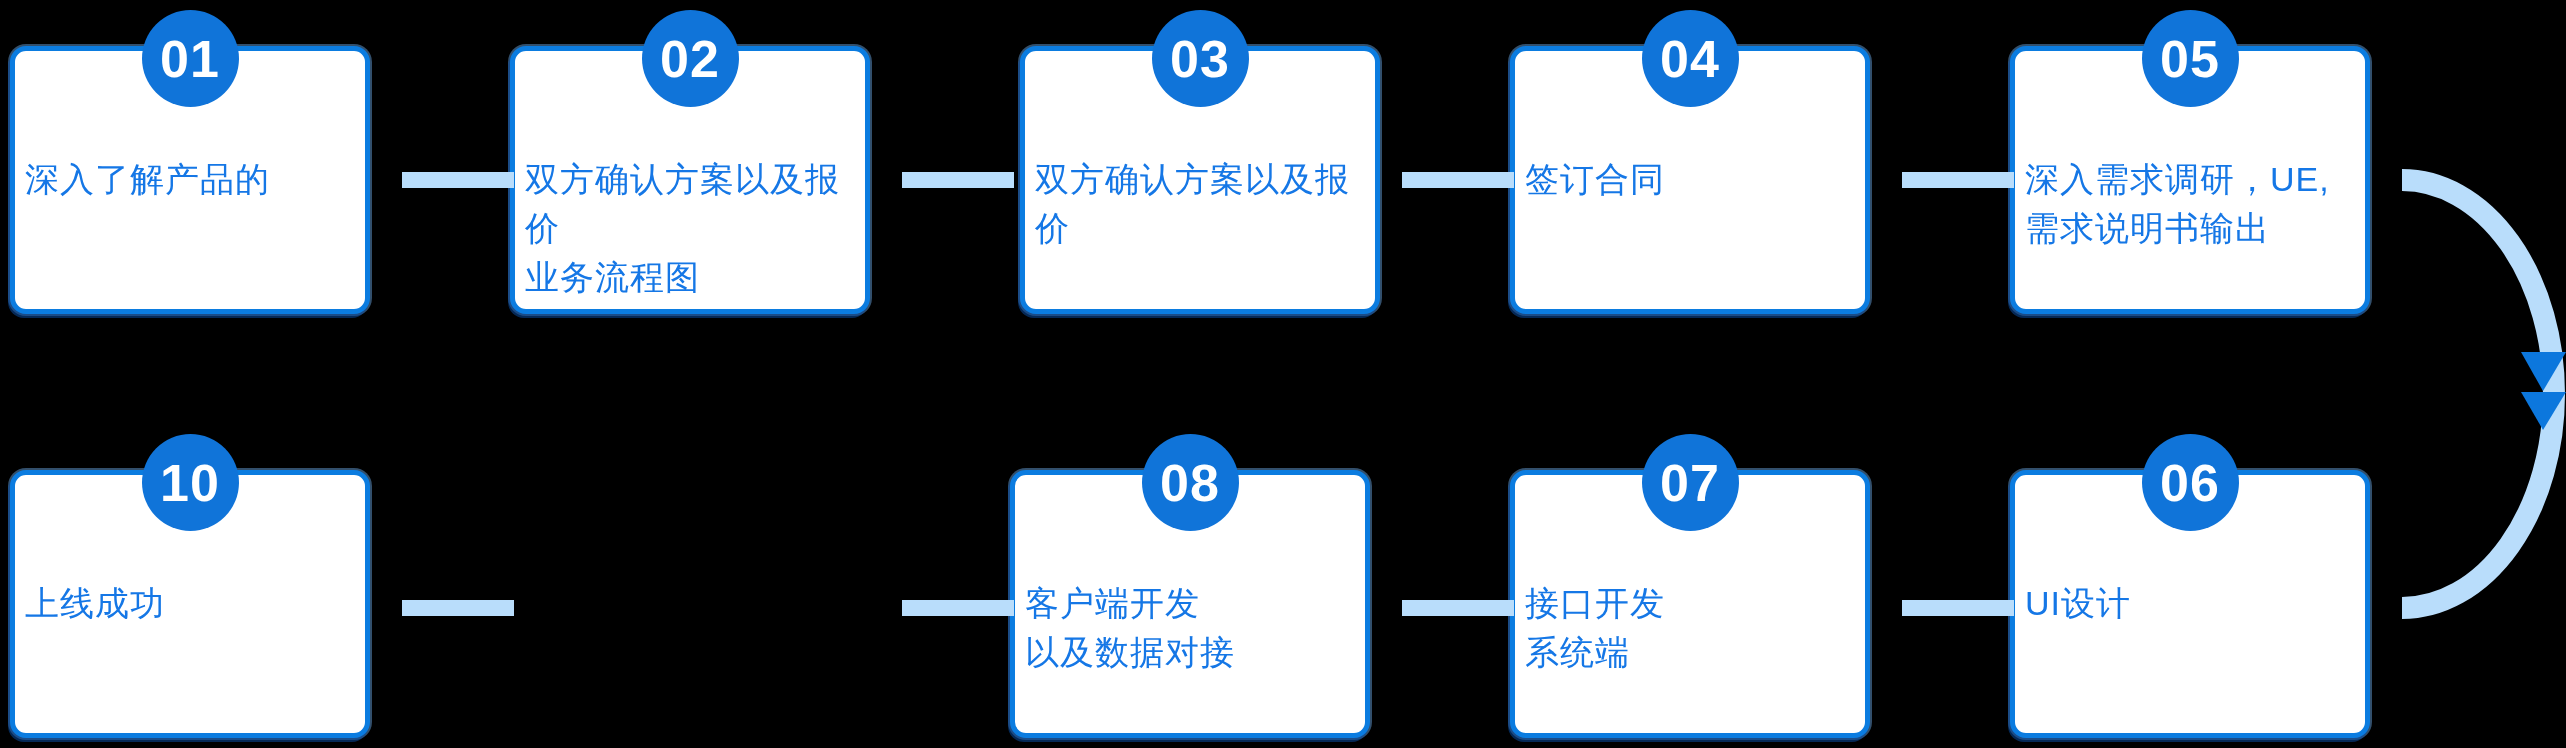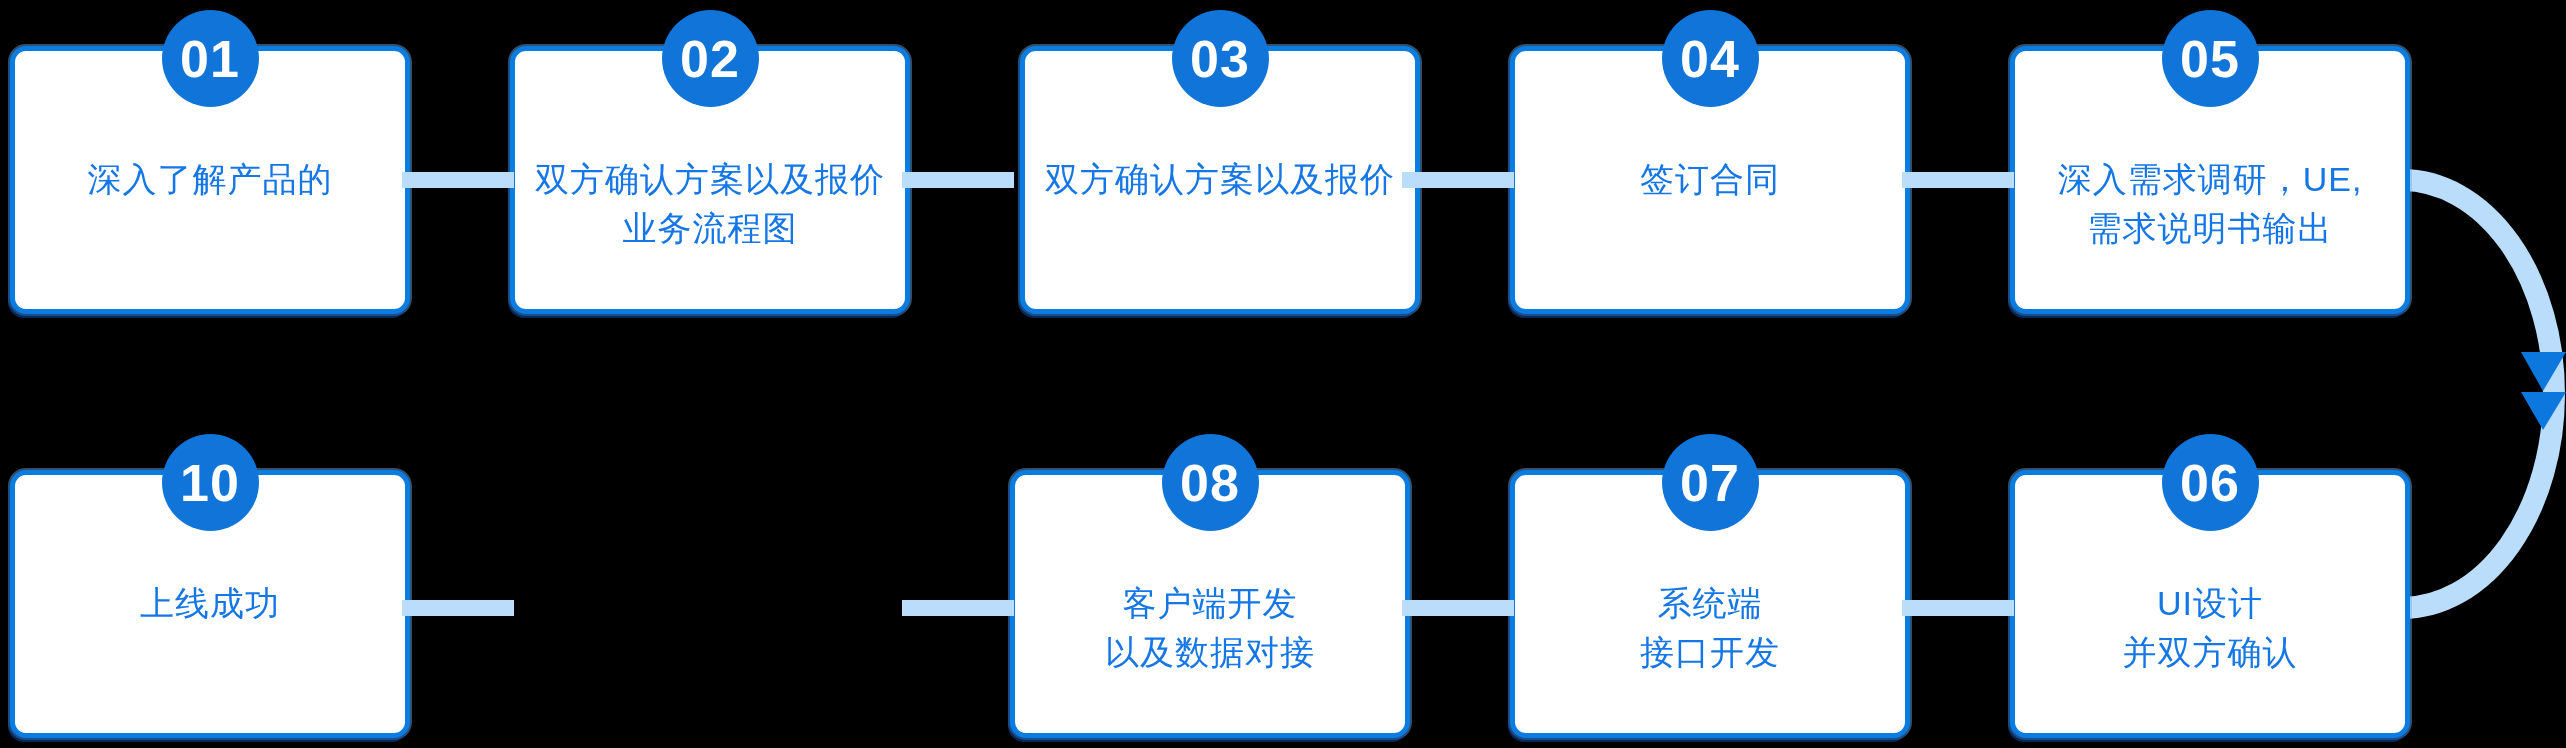--- a/index.html
+++ b/index.html
@@ -17,21 +17,21 @@
   .canvas{
     position:relative;
     width:2566px;height:748px;
     background:#000;
     overflow:hidden;
     font-family:"Liberation Sans","DejaVu Sans",sans-serif;
   }
   .flow-arc-svg{position:absolute;left:0;top:0;z-index:0;}
   .card{
     position:absolute;
-    width:400px;height:268px;
+    width:360px;height:268px;
     box-sizing:border-box;
     background:var(--card_bg);
     border:5px solid var(--card_border);
     border-radius:16px;
     box-shadow:-2px 4px 0 0 var(--shadow), 0 0 0 2px var(--halo);
     z-index:1;
   }
   .r0{top:46px;}
   .r1{top:470px;}
   .badge{
@@ -44,21 +44,20 @@
     display:flex;align-items:center;justify-content:center;
   }
   .badge span{
     color:var(--badge_text);
     font-size:52px;font-weight:600;letter-spacing:1px;
   }
   .card-text{
     box-sizing:border-box;
     width:100%;height:100%;
     padding:104px 10px 0 10px;
-    text-align:center;
     color:var(--step_text);
     font-size:34px;font-weight:500;
     line-height:49px;
     letter-spacing:1px;
   }
   .connector{
     position:absolute;
     width:112px;height:16px;
     background:var(--connector);
     z-index:2;
@@ -148,27 +147,26 @@
     <div class="card-text">
       <div>客户端开发</div>
       <div>以及数据对接</div>
     </div>
   </div>
   <div class="card r1" style="left:1510px">
     <div class="badge">
         <span>07</span>
       </div>
     <div class="card-text">
+      <div>接口开发</div>
       <div>系统端</div>
-      <div>接口开发</div>
     </div>
   </div>
   <div class="card r1" style="left:2010px">
     <div class="badge">
         <span>06</span>
       </div>
     <div class="card-text">
       <div>UI设计</div>
-      <div>并双方确认</div>
     </div>
   </div>
 
 </div>
 
 </body></html>

